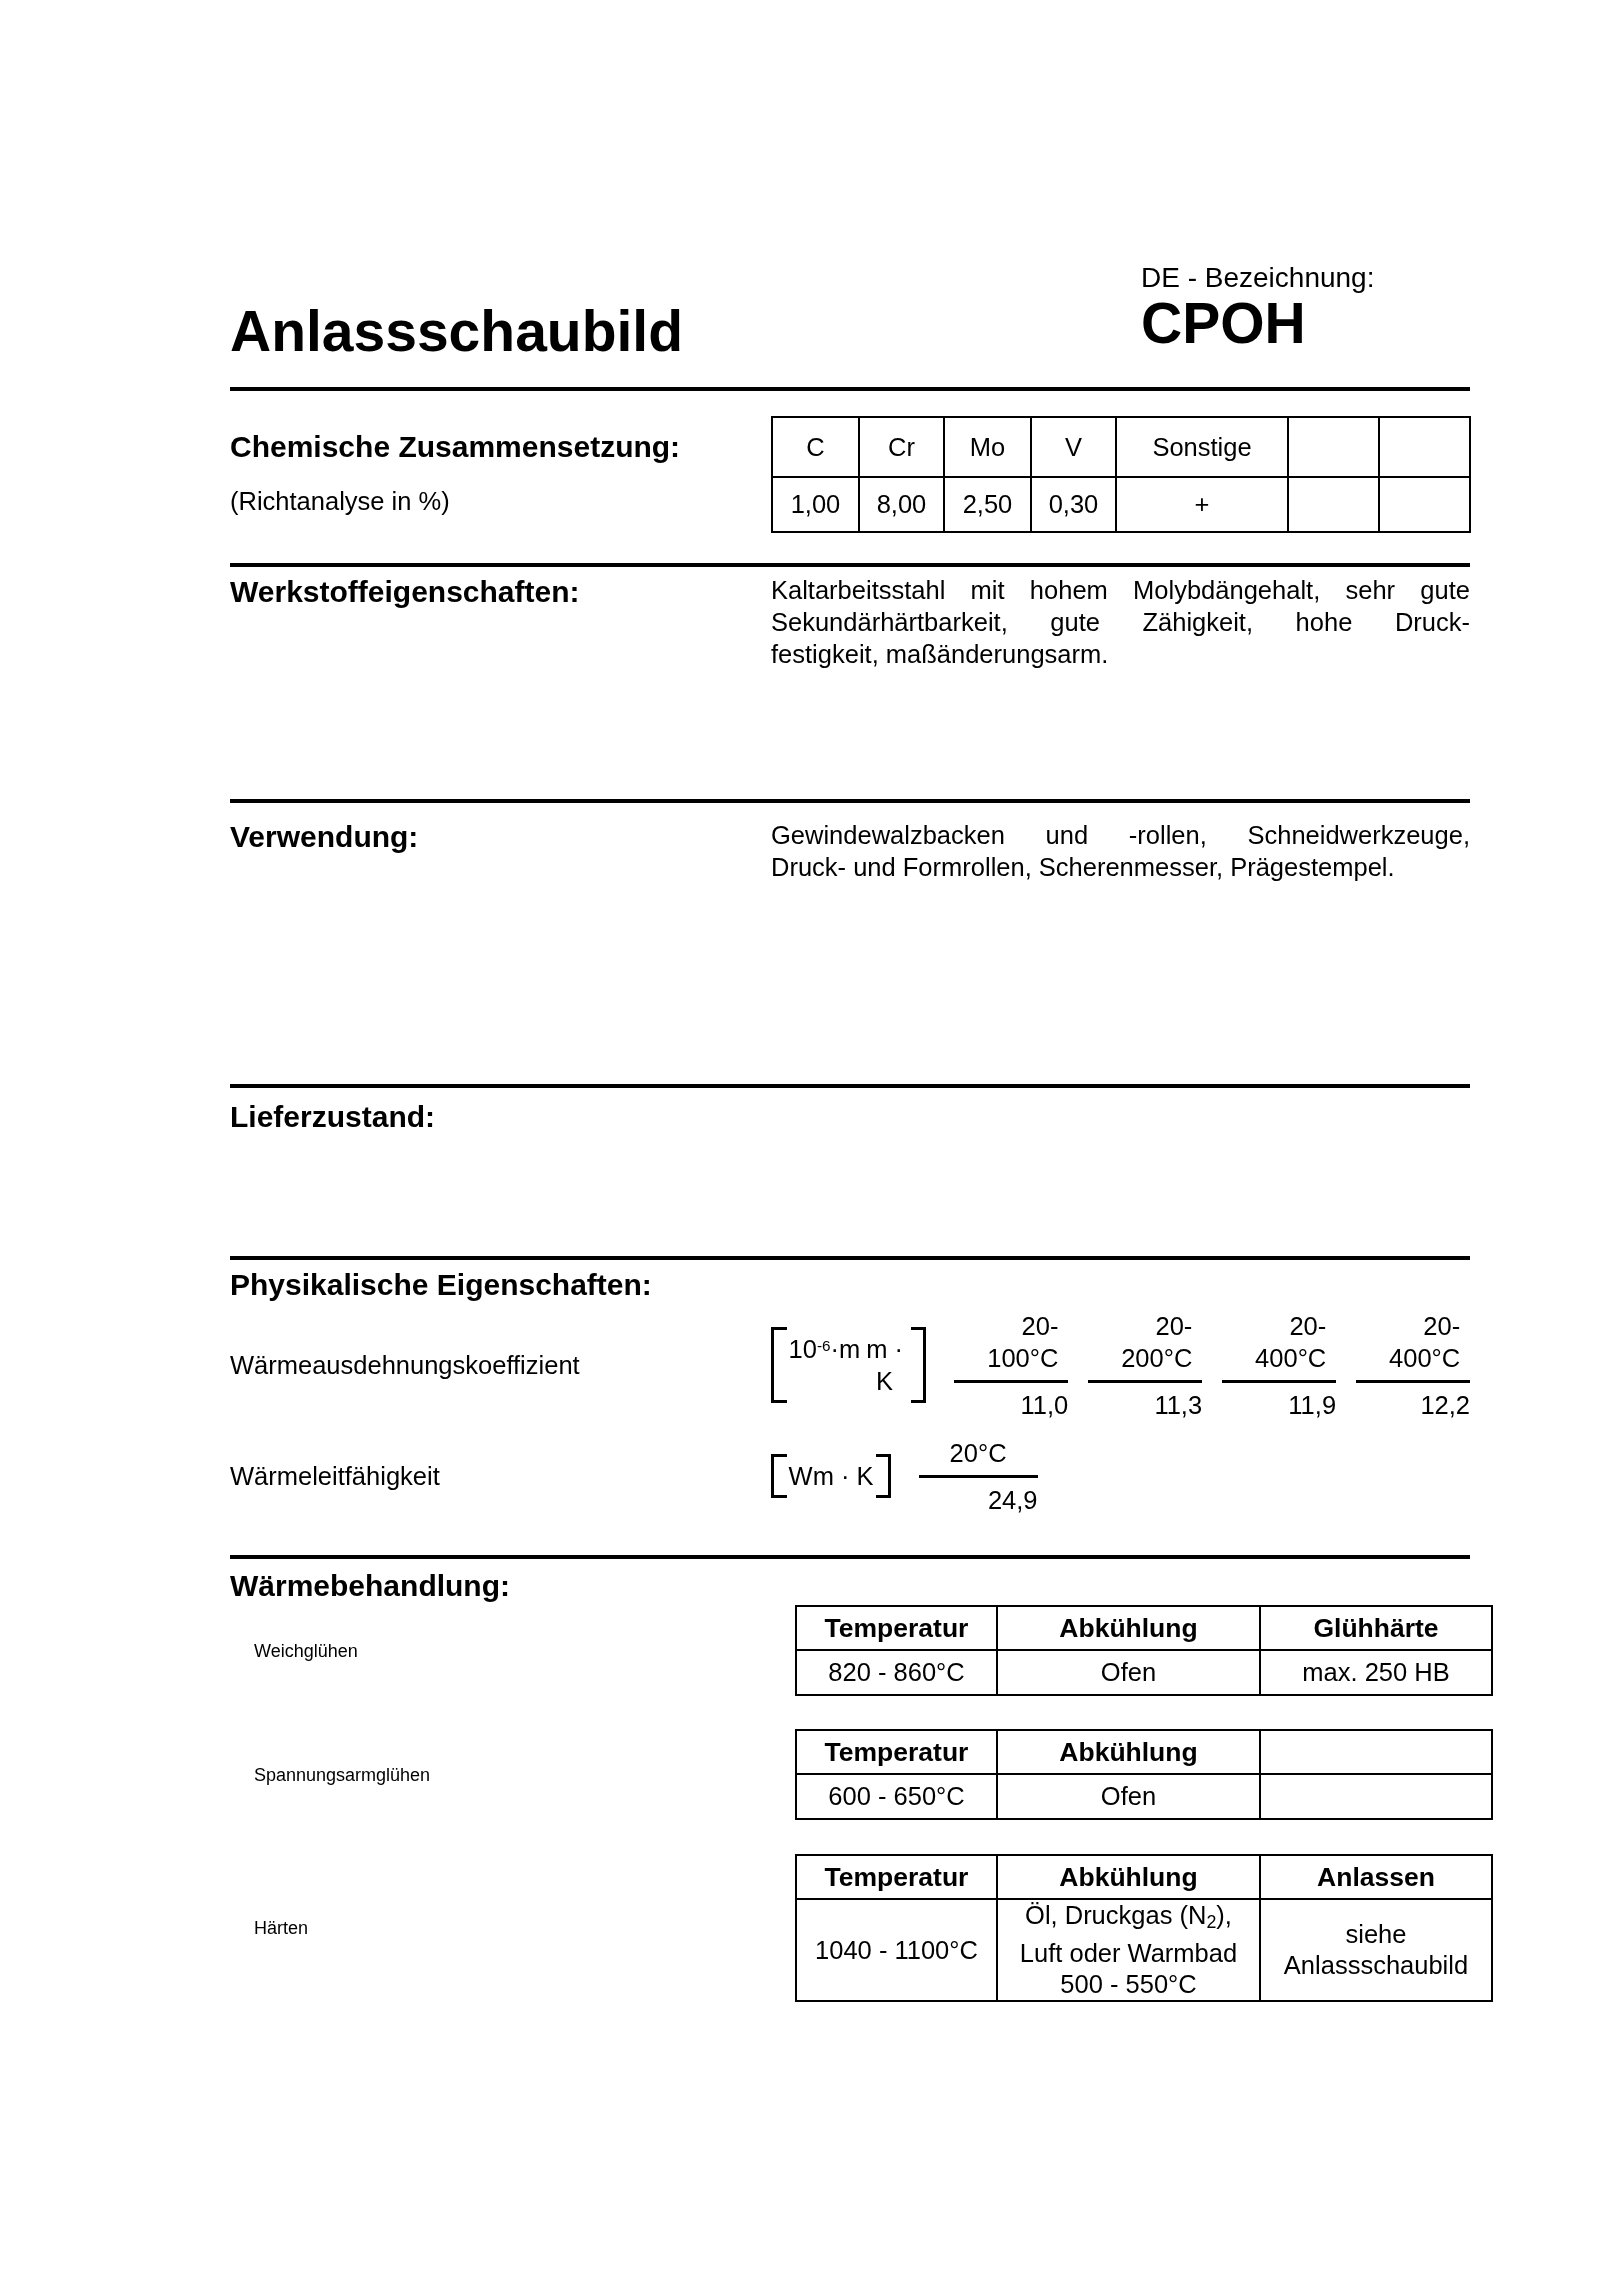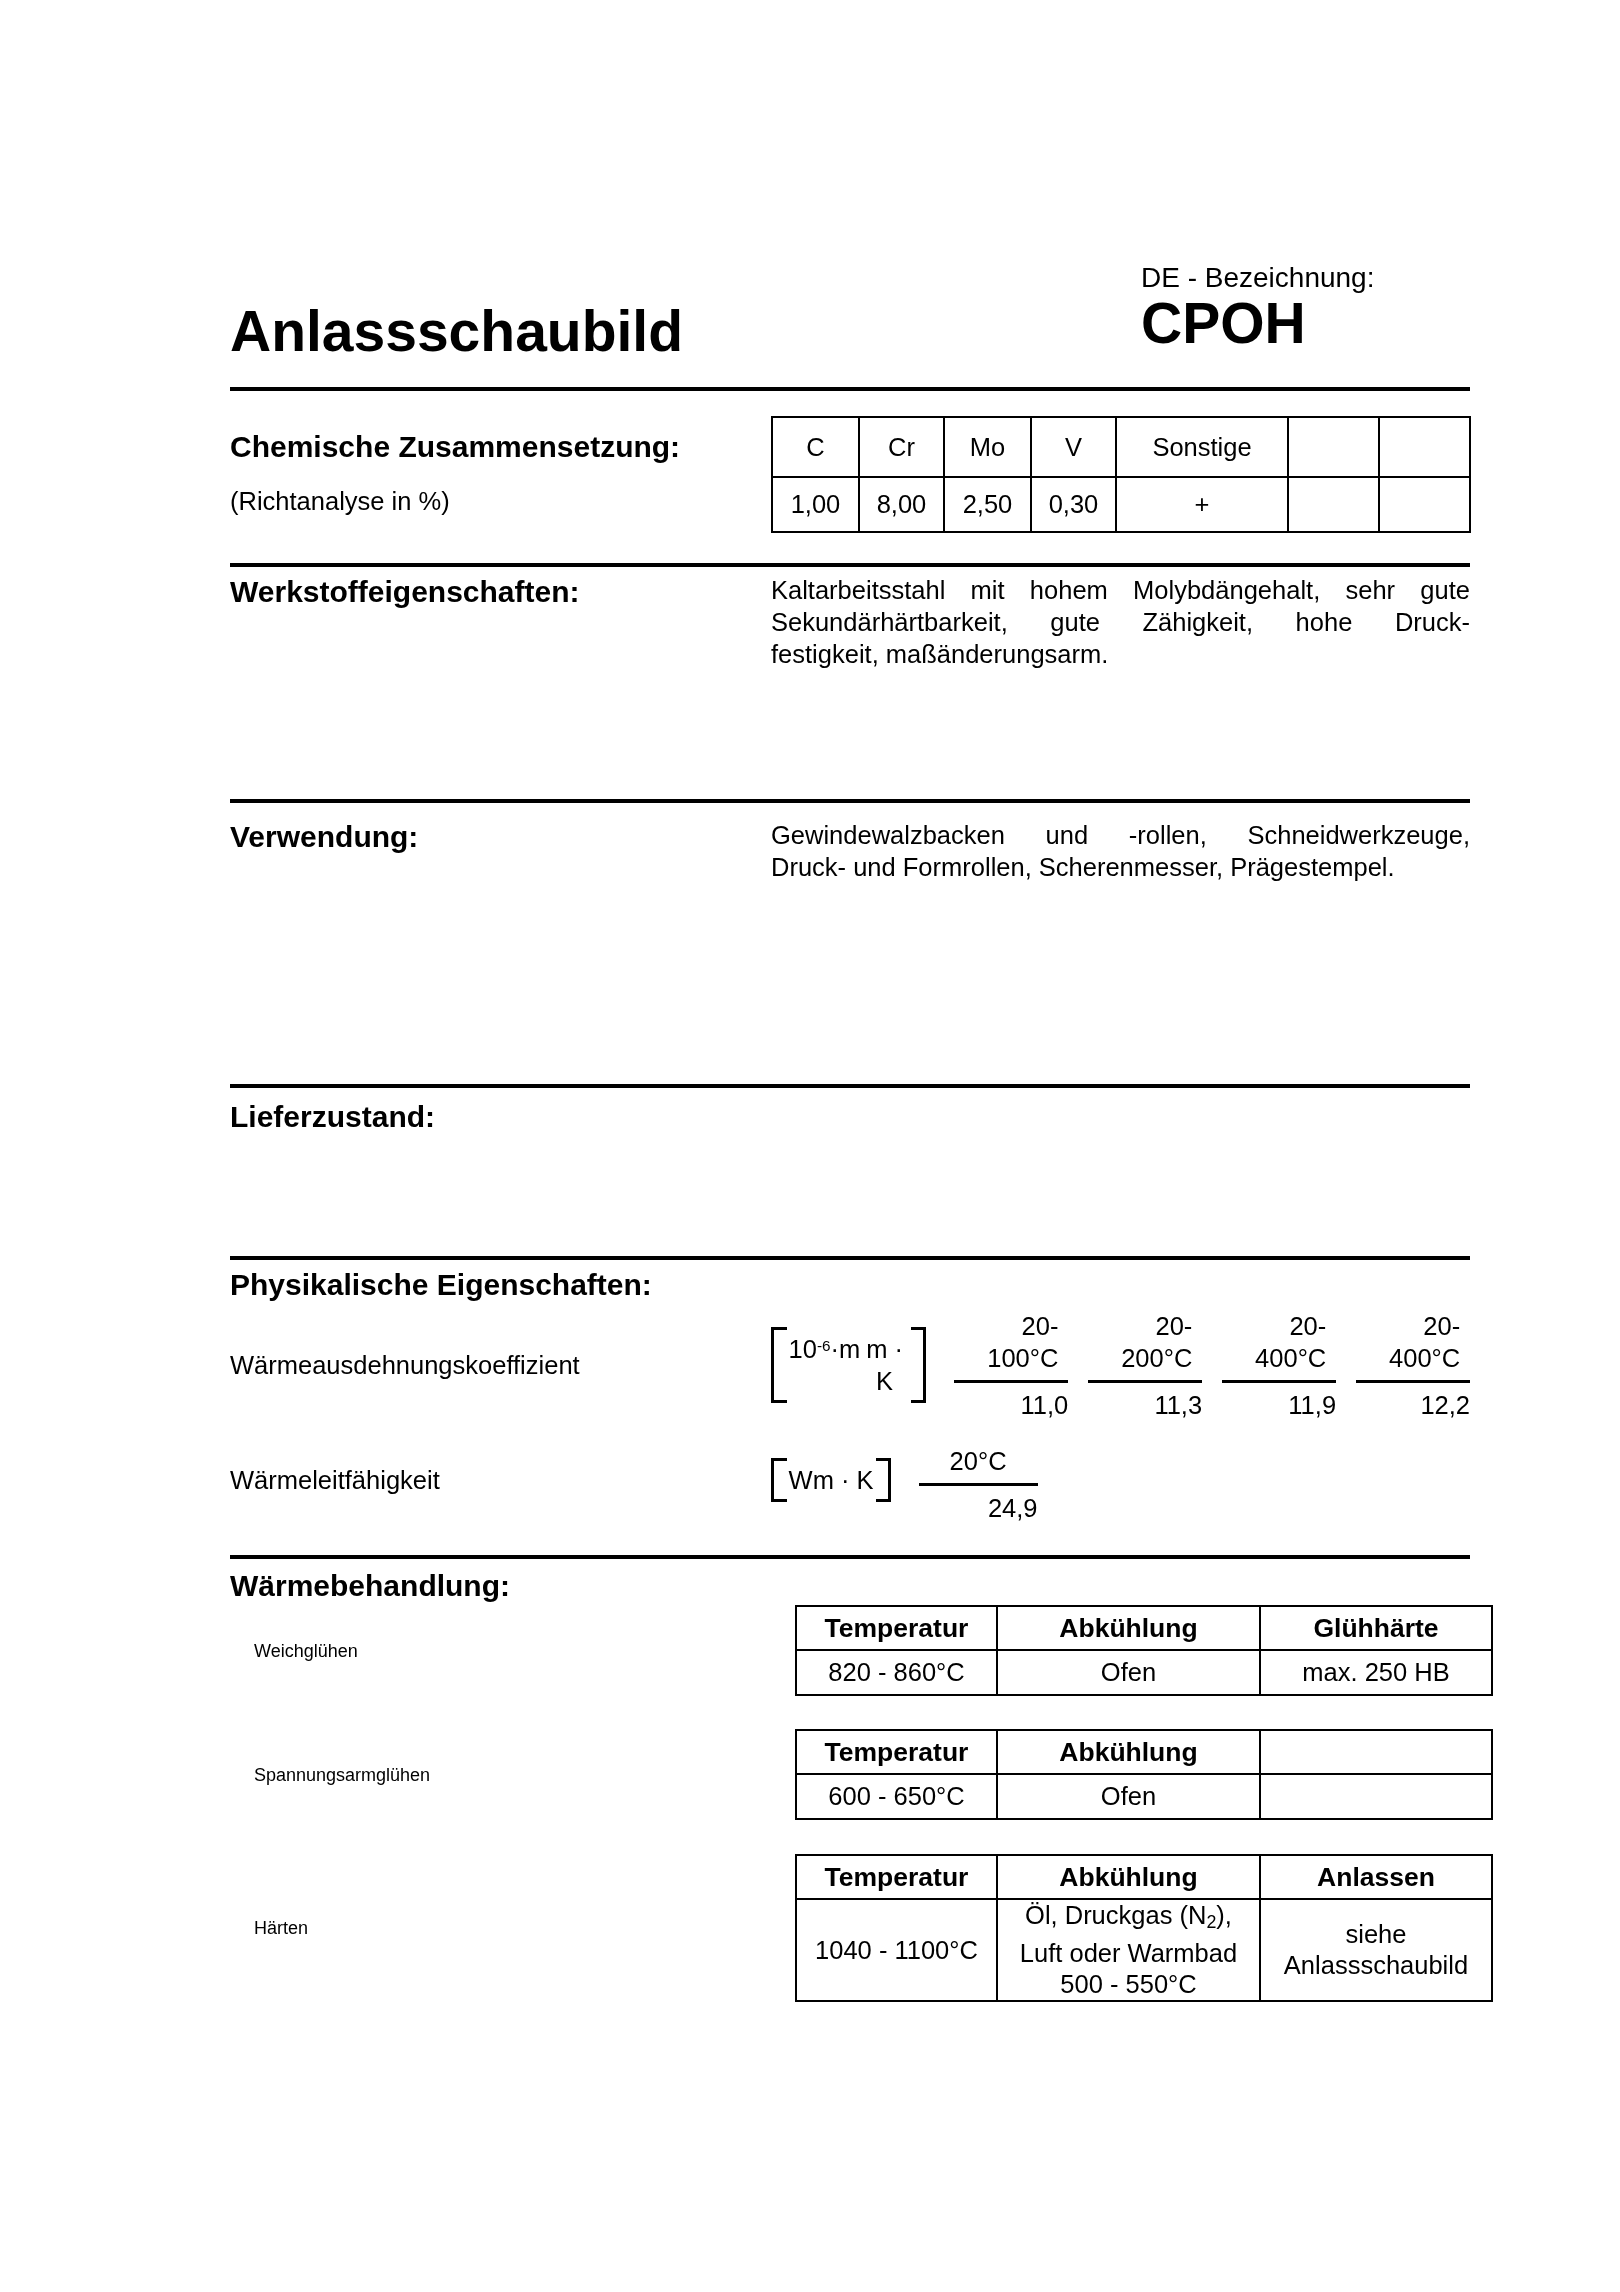--- a/index.html
+++ b/index.html
@@ -48,21 +48,21 @@
   .bracketed::after  { content:""; position:absolute; right:0; top:0; bottom:0; width:12.7px;
     border:3.9px solid #000; border-left:none; }
   .frac { display:inline-flex; align-items:stretch; text-align:center;
     font-size:25.5px; line-height:32px; }
   .frac-bar { height:2.9px; background:#000; margin:3.9px 0; }
   .sup { font-size:60%; position:relative; top:-0.45em; }
   .temp-cols { display:flex; gap:19.6px; margin-left:27.4px; }
   .temp-col { display:inline-flex; flex-direction:column; align-items:stretch; text-align:right;
     font-size:25.5px; line-height:32px; }
   .temp-head { padding:0 9.8px; }
-  .temp-head.wide { padding:0 31px;margin-top:8px; }
+  .temp-head.wide { padding:0 31px; }
   .temp-bar { height:2.9px; background:#000; margin:5.9px 0; }
 
   
   .wb-row { display:flex; align-items:center; }
   .wb-label { width:541px; flex:0 0 541px; font-size:18px; line-height:32px;margin-left:24px; }
   table.wb { width:696px;padding-left:12px; }
   table.wb col.c1 { width:201px; } table.wb col.c2 { width:263px; } table.wb col.c3 { width:232px; }
   table.wb th { font-weight:bold; height:42px; font-size:26.5px; }
   table.wb td { height:43px; }
   table.wb3 td { height:98px; }

